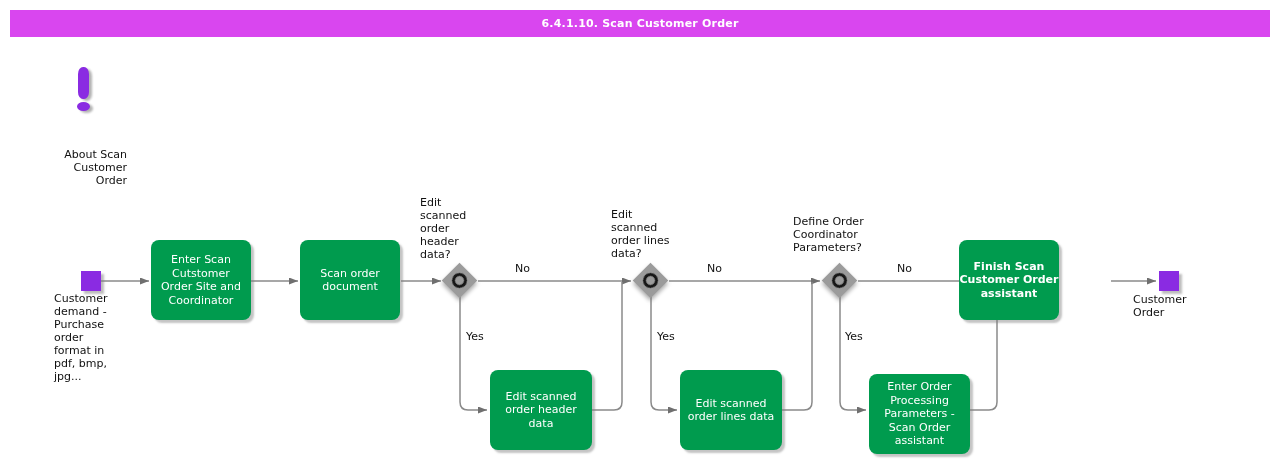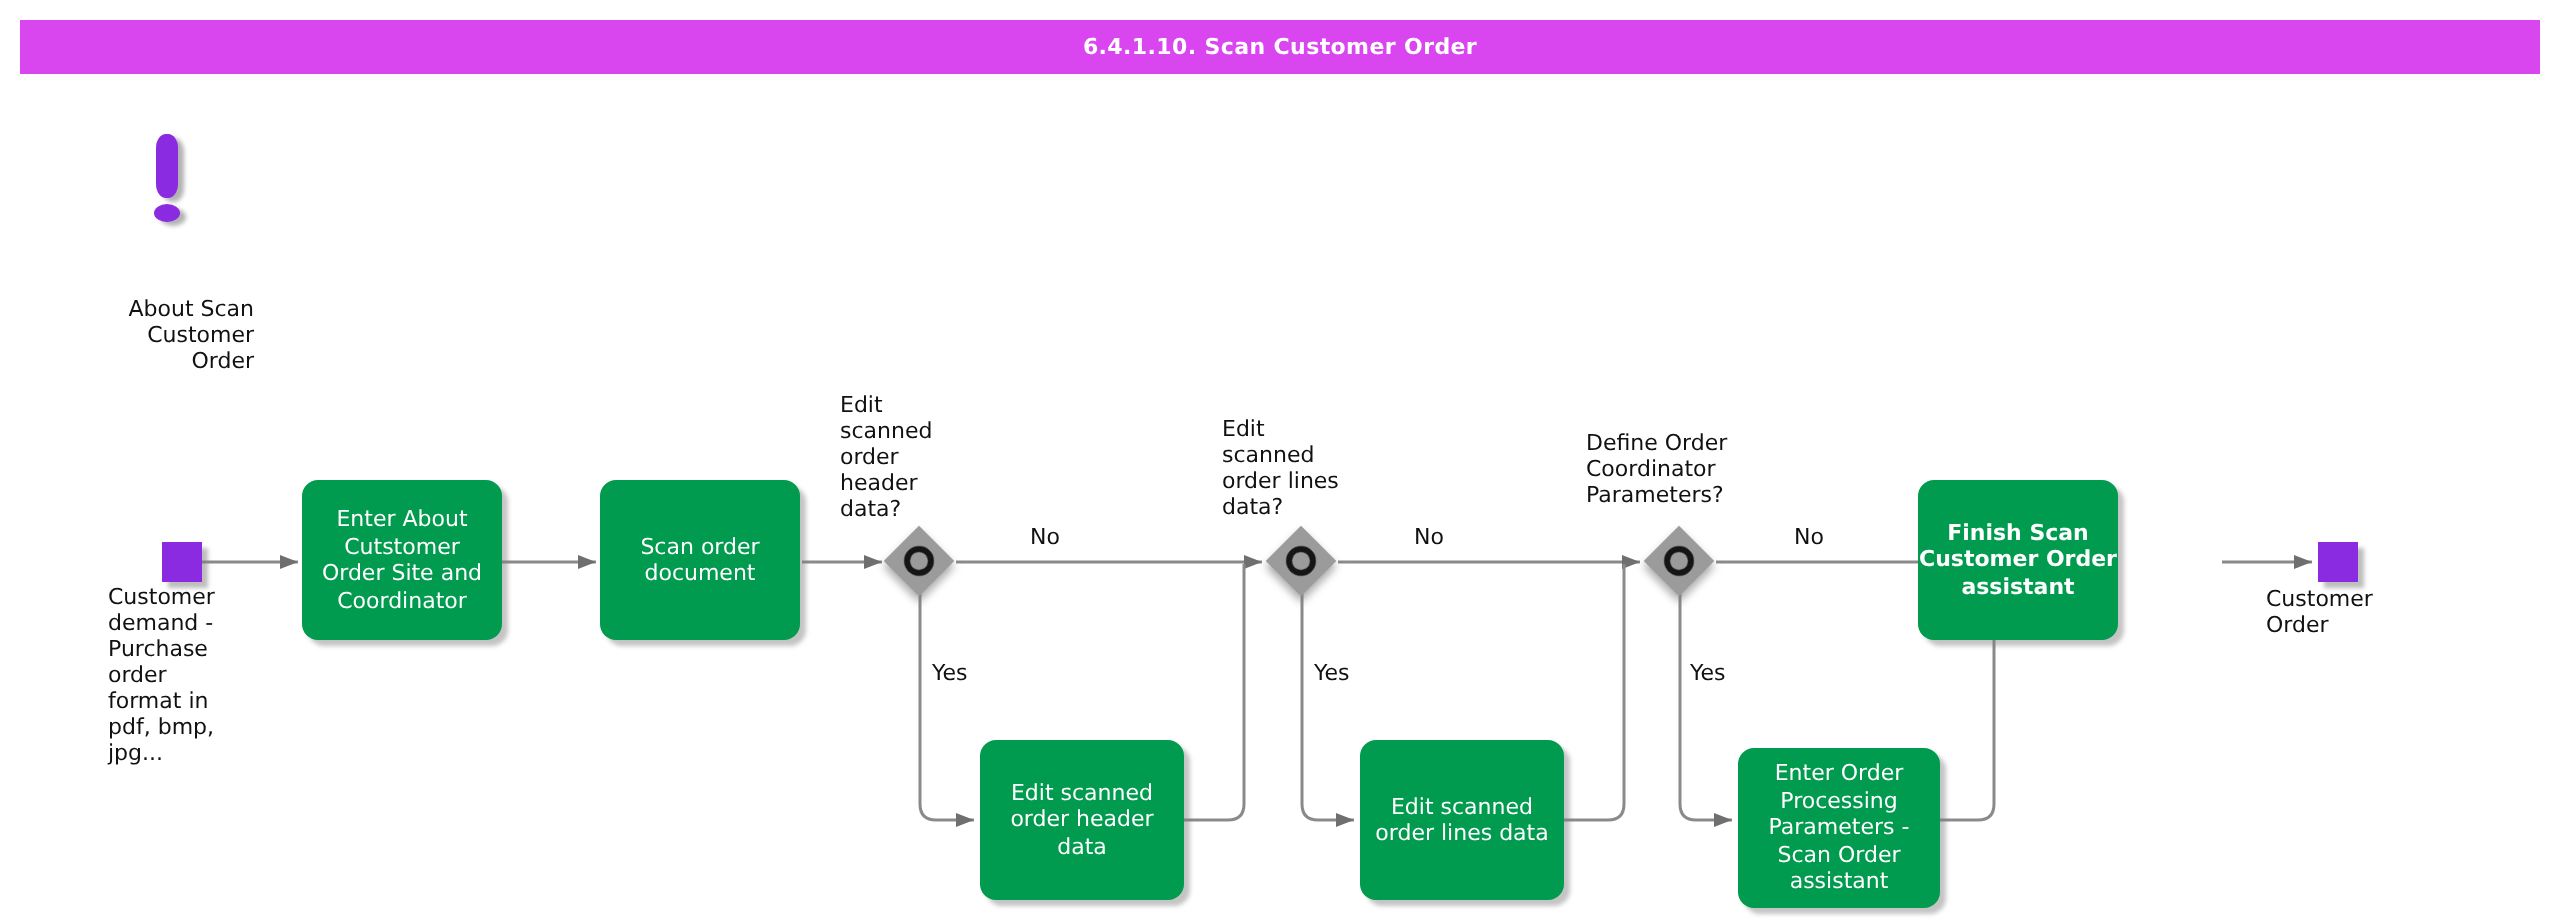--- a/index.html
+++ b/index.html
@@ -112,21 +112,21 @@
 order
 format in
 pdf, bmp,
 jpg...</div>
 
   <div class="event" style="left:1159px; top:271px;"></div>
   <div class="lbl" style="left:1133px; top:293px; width:72px;">Customer
 Order</div>
 
   <div class="task" style="left:151px; top:240px;">
-    <span>Enter About
+    <span>Enter Scan
 Cutstomer
 Order Site and
 Coordinator</span>
   </div>
   <div class="task" style="left:300px; top:240px;">
     <span>Scan order
 document</span>
   </div>
   <div class="task" style="left:959px; top:240px;font-weight:bold;">
     <span>Finish Scan

